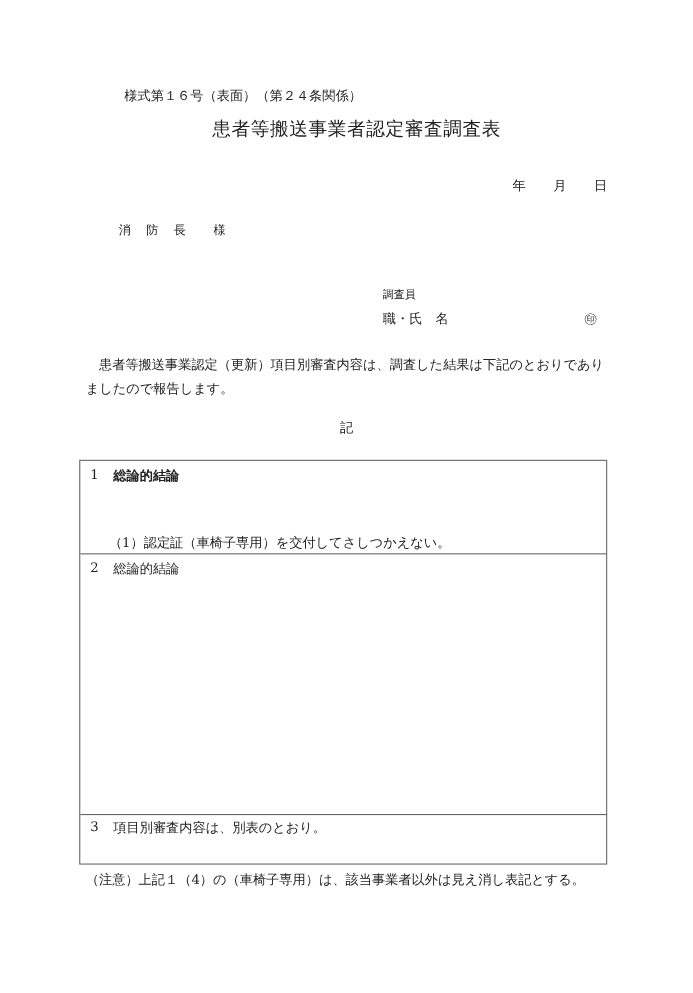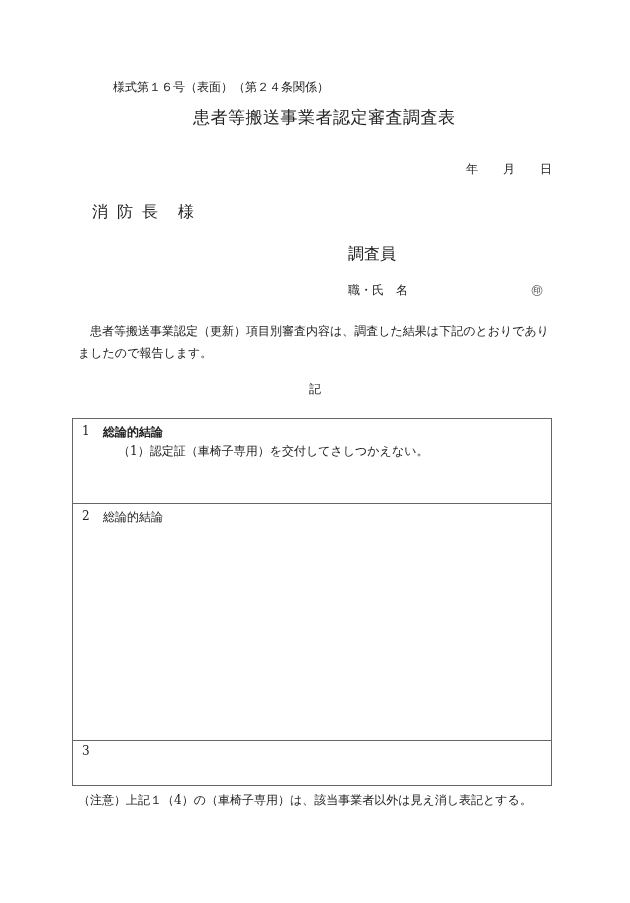--- a/index.html
+++ b/index.html
@@ -5,40 +5,40 @@
     html, body { margin: 0; padding: 0; background: #ffffff; }
     body {
       width: 630px; height: 903px; position: relative; overflow: hidden;
       font-family: "DejaVu Serif", "Liberation Serif", serif;
       color: #222222;
     }
     .abs { position: absolute; white-space: nowrap; }
     .form-no { left: 78px; top: 79px; font-size: 12px; margin-left: 35px; }
     .title { left: 182px; top: 106px; font-size: 17px; letter-spacing: 0.5px; margin-left: 11px; }
     .date { top: 161px; font-size: 12px; }
-    .addressee { left: 92px; top: 202px; font-size: 16px; }
+    .addressee { left: 108px; top: 202px; font-size: 11px; }
     .addressee span { display: inline-block; }
-    .inv-label { left: 348px; top: 244px; font-size: 16px; }
+    .inv-label { left: 348px; top: 261px; font-size: 10px; }
     .inv-name { left: 348px; top: 282px; font-size: 12px; }
     .seal { left: 531px; top: 282px; font-size: 12px; }
     .body-text { left: 78px; top: 320px; width: 478px; font-size: 12px; line-height: 22px; white-space: normal; text-indent: 12px; }
     .ki { left: 309px; top: 381px; font-size: 12px; }
     .table {
       position: absolute; left: 72px; top: 418px; width: 478px; height: 366px;
       border: 1px solid #666666; box-sizing: content-box;
     }
     .row { position: absolute; left: 0; right: 0; border-bottom: 1px solid #666666; }
     .row.last { border-bottom: none; }
     .row1 { top: 0; height: 84px; }
     .row2 { top: 85px; height: 236px; }
     .row3 { top: 322px; height: 44px; }
     .cell-line { position: absolute; font-size: 12px; white-space: nowrap; }
     .num { left: 9px; }
     .head { left: 30px; }
-    .sub { left: 45px; }
+    .sub { left: 26px; margin-top: 42px; }
     .note { left: 78px; top: 792px; font-size: 12px; }
   </style>
 </head>
 <body>
 
 <div class="abs form-no">様式第１６号（表面）（第２４条関係）</div>
 
 <div class="abs title">患者等搬送事業者認定審査調査表</div>
 
 <div class="abs date" style="left:466px;">年</div>
@@ -62,16 +62,17 @@
     <span class="cell-line num" style="top:5px;">1</span>
     <span class="cell-line head" style="top:5px;font-weight:bold;">総論的結論</span>
     <span class="cell-line sub" style="top:24px;">（1）認定証（車椅子専用）を交付してさしつかえない。</span>
   </div>
   <div class="row row2">
     <span class="cell-line num" style="top:5px;">2</span>
     <span class="cell-line head" style="top:5px;">総論的結論</span>
   </div>
   <div class="row row3 last">
     <span class="cell-line num" style="top:3px;">3</span>
+    <span class="cell-line head" style="top:3px;">項目別審査内容は、別表のとおり。</span>
   </div>
 </div>
 
 <div class="abs note">（注意）上記１（4）の（車椅子専用）は、該当事業者以外は見え消し表記とする。</div>
 
 </body></html>

